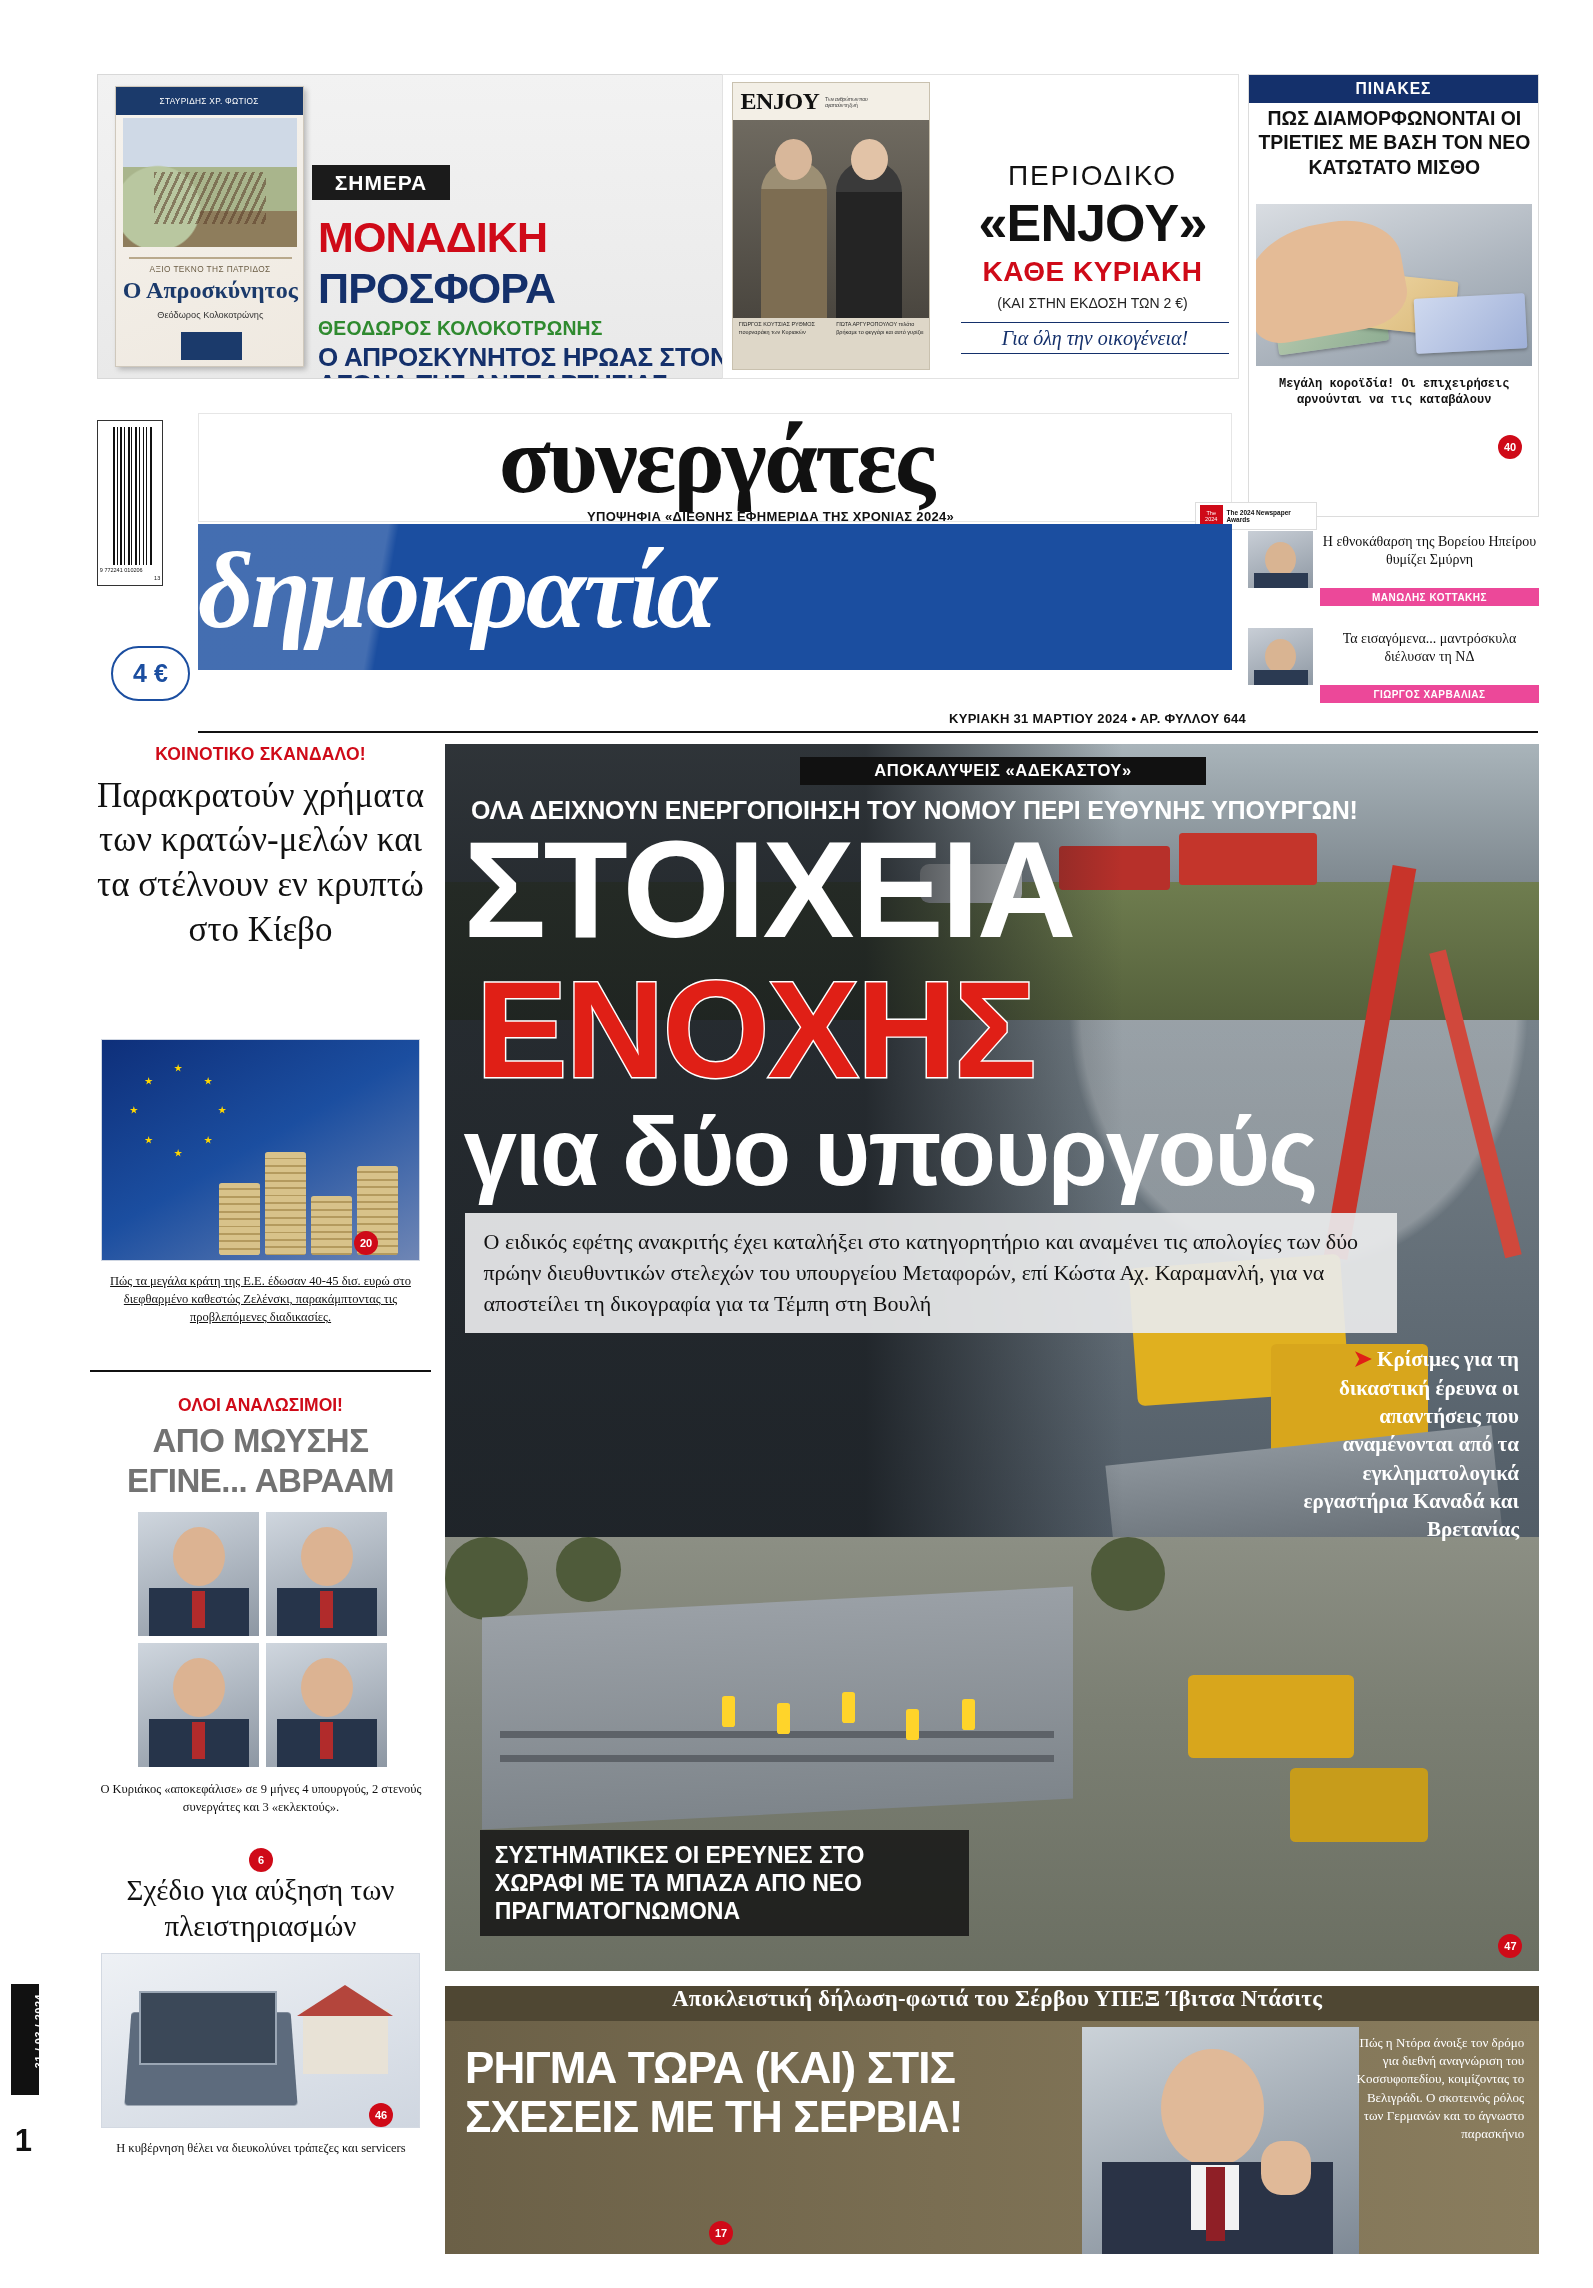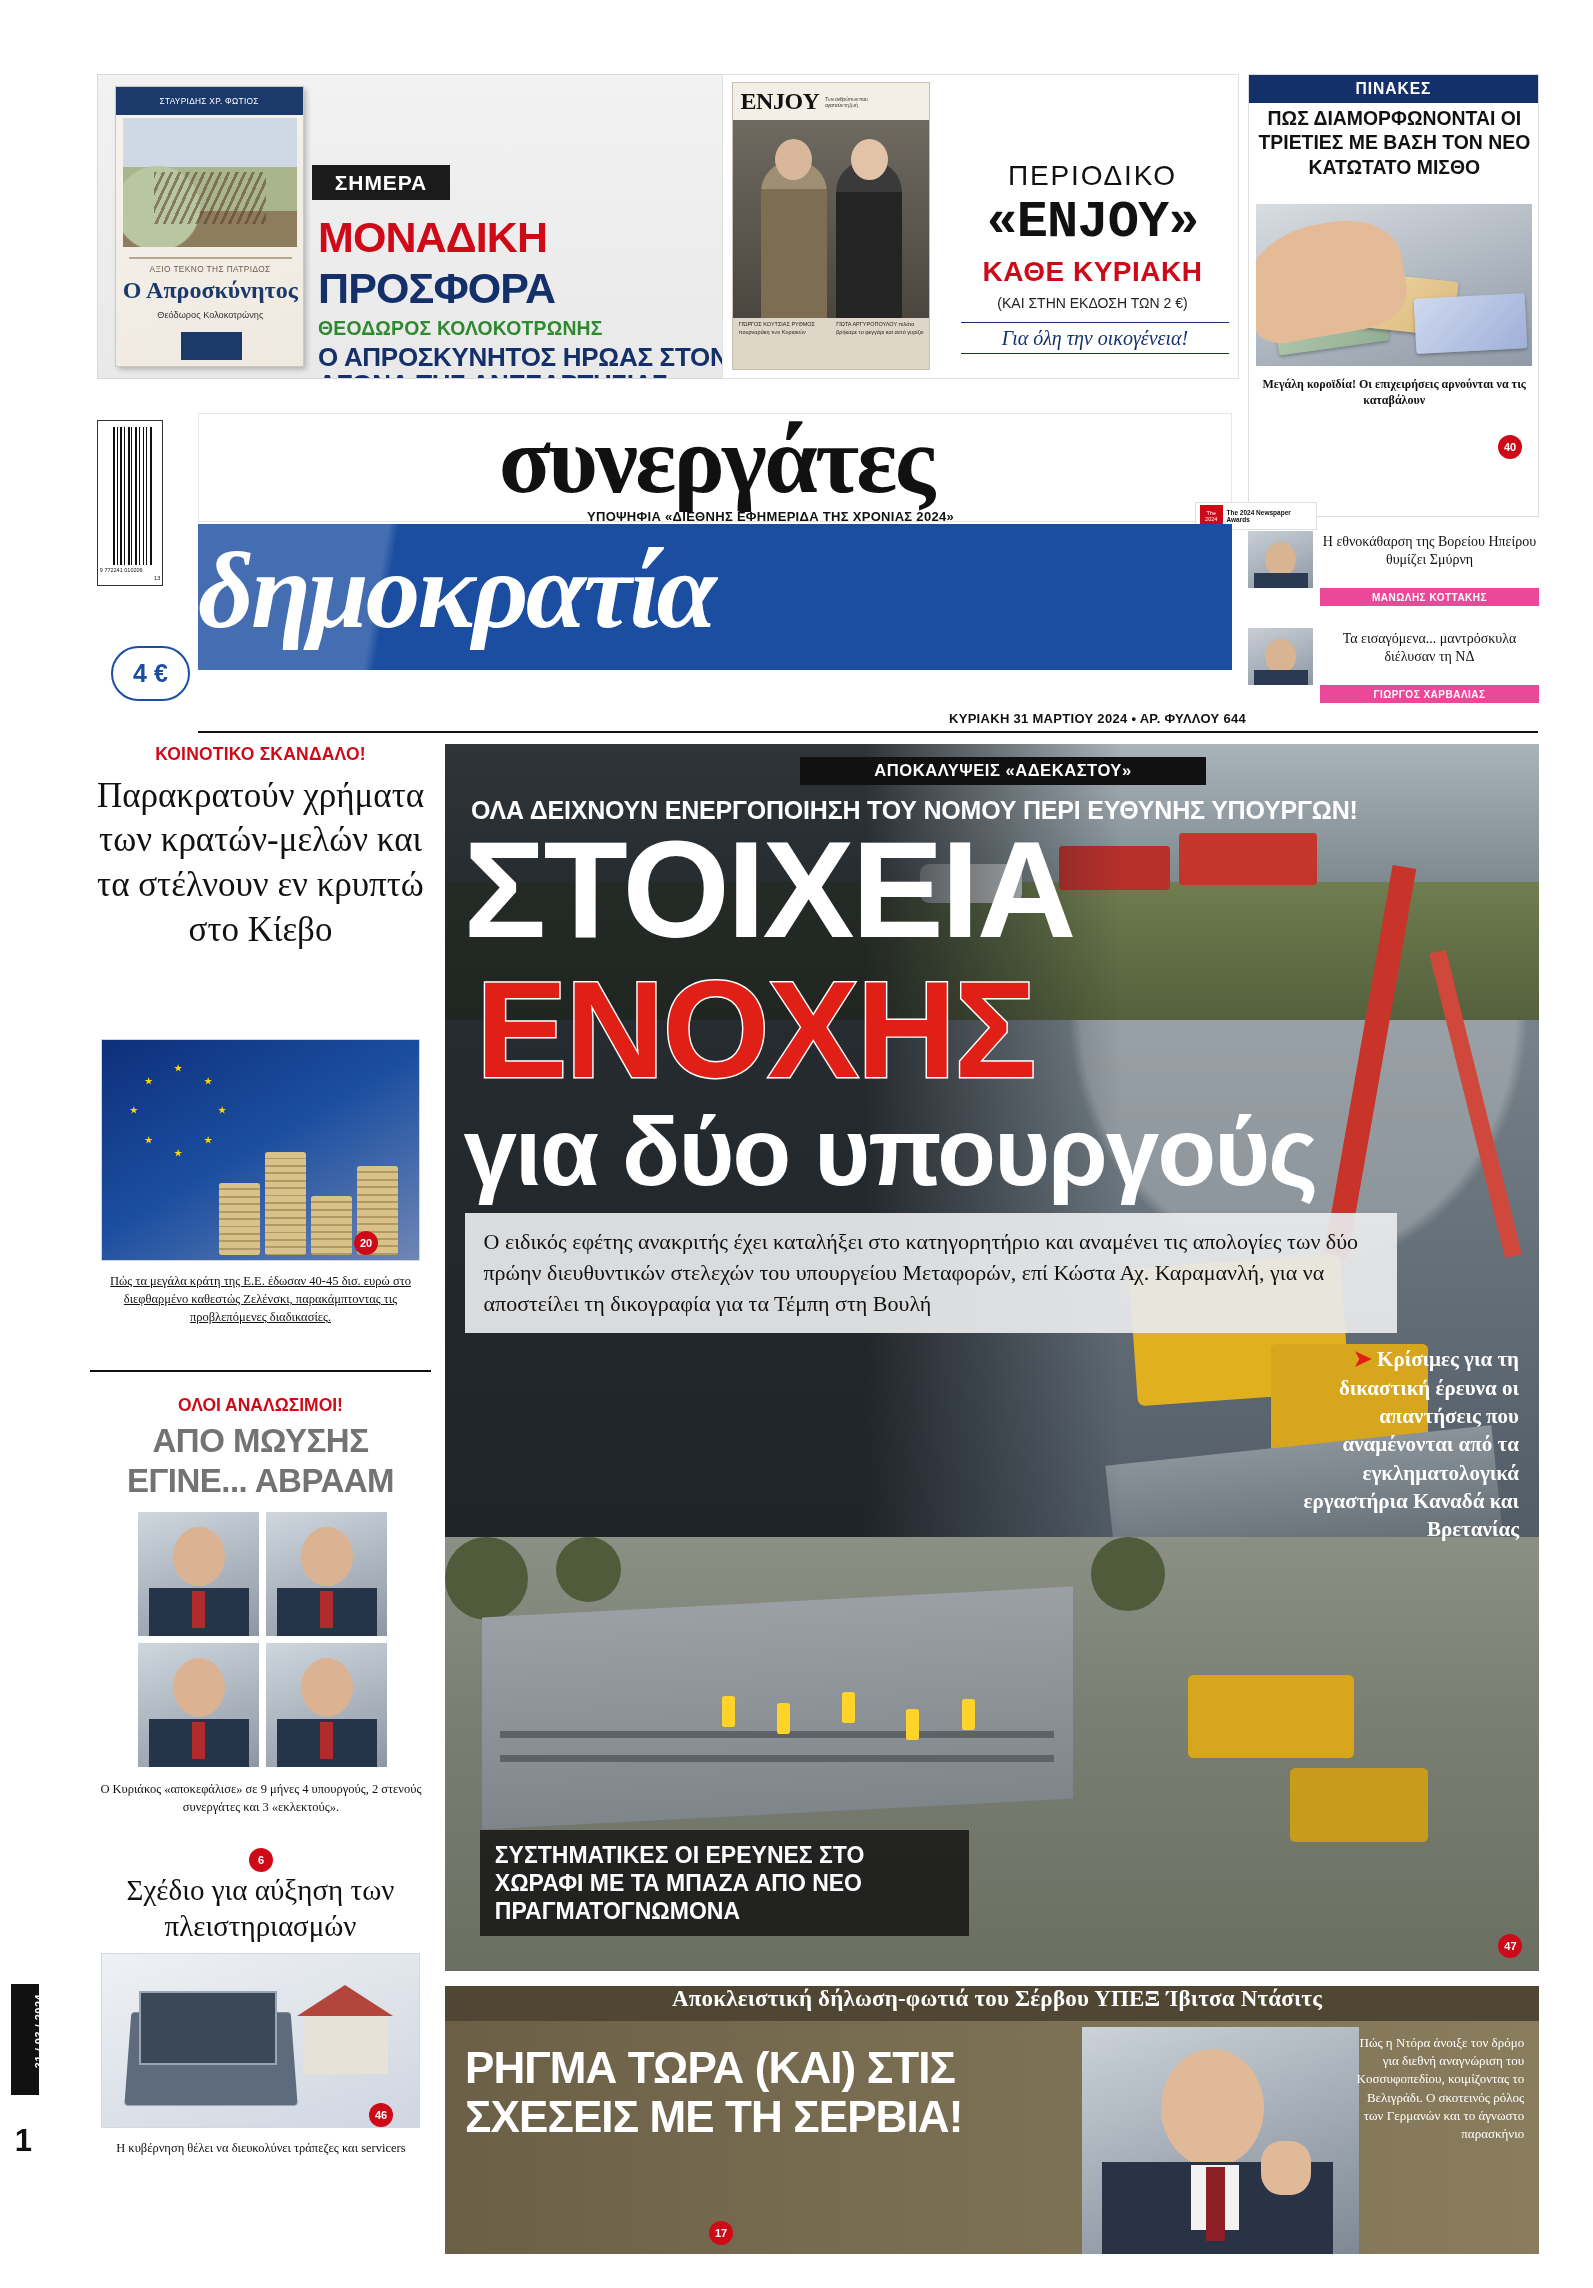--- a/index.html
+++ b/index.html
@@ -80,21 +80,21 @@
   .ec-photo .fig { position:absolute; bottom:0; width:66px; height:157px; border-radius:31px 31px 0 0; }
   .ec-photo .fig.a { left:28px; background:linear-gradient(180deg,#9c8f74 0 18%, #7d6d52 18% 100%); }
   .ec-photo .fig.b { left:103px; background:linear-gradient(180deg,#3a3a3a 0 20%, #242424 20% 100%); }
   .ec-photo .head { position:absolute; width:37px; height:41px; border-radius:50%; background:#d8b79a; }
   .ec-photo .head.a { left:42px; bottom:138px; }
   .ec-photo .head.b { left:118px; bottom:138px; background:#e2c3a7; }
   .enjoy-cover .ec-cap { position:absolute; left:5.5px; top:238px; width:92px; font-size:5.5px; color:#222; line-height:1.3; }
   .enjoy-cover .ec-cap2 { position:absolute; left:103px; top:238px; width:90px; font-size:5.5px; color:#222; line-height:1.3; }
 
   .enjoy-t1 { position:absolute; left:231px; top:85px; width:277px; text-align:center; font-size:28px; letter-spacing:1.8px; color:#111; }
-  .enjoy-t2 { position:absolute; left:222px; top:118px; width:295px; text-align:center; font-family:Liberation Mono, monospace; font-size:52px; font-weight:700; color:#111; letter-spacing:-0.9px;}
+  .enjoy-t2 { position:absolute; left:222px; top:118px; width:295px; text-align:center; font-family:Liberation Sans, sans-serif; font-size:52px; font-weight:700; color:#111; letter-spacing:-0.9px;}
   .enjoy-t3 { position:absolute; left:231px; top:181px; width:277px; text-align:center; font-size:28px; font-weight:700; color:#cf0a18; letter-spacing:0.5px;}
   .enjoy-t4 { position:absolute; left:222px; top:220px; width:295px; text-align:center; font-size:14px; color:#222;}
   .enjoy-t5 {
     position:absolute; left:238px; top:247px; width:268px; text-align:center;
     font-family:"Liberation Serif",serif; font-style:italic; font-size:20px; color:#14306b;
     border-top:1.8px solid #14306b; border-bottom:1.8px solid #14306b; padding:3.7px 0;
   }
 
   
   .right-top {
@@ -106,21 +106,21 @@
   .rt-photo {
     position:absolute; left:7.4px; top:129px; width:276px; height:162px;
     background: linear-gradient(160deg,#d9dde2 0%, #aeb6bf 55%, #8e9aa6 100%);
     overflow:hidden;
   }
   .rt-photo .bill { position:absolute; width:111px; height:55px; border-radius:2.8px; box-shadow:0 1.8px 3.7px rgba(0,0,0,.3);}
   .rt-photo .b1 { left:18.5px; top:89px; background:linear-gradient(135deg,#b9cbb0,#8fae93); transform:rotate(-8deg);}
   .rt-photo .b2 { left:89px; top:72px; background:linear-gradient(135deg,#f0d9a8,#d9b878); transform:rotate(6deg);}
   .rt-photo .b3 { left:159px; top:92px; background:linear-gradient(135deg,#cfd9ef,#9fb0d8); transform:rotate(-3deg);}
   .rt-photo .hand { position:absolute; left:-9.2px; top:20px; width:157px; height:111px; background:#e4bb96; border-radius:50% 40% 30% 20%; transform:rotate(-10deg); }
-  .rt-cap { position:absolute; left:9.2px; top:301px; width:272px; text-align:center; font-size:12px; font-weight:700; line-height:1.35; color:#111; font-family:Liberation Serif, serif;}
+  .rt-cap { position:absolute; left:9.2px; top:301px; width:272px; text-align:center; font-size:12px; font-weight:700; line-height:1.35; color:#111; font-family:Liberation Mono, monospace;}
   .pagebadge {
     position:absolute; width:24px; height:24px; border-radius:50%;
     background:#cf0a18; color:#fff; font-size:11px; font-weight:700;
     display:flex; align-items:center; justify-content:center;
   }
 
   
   .colmn { position:absolute; left:1248px; top:531px; width:291px; height:83px; }
   .colmn2 { position:absolute; left:1248px; top:628px; width:291px; height:83px; }
   .cm-photo { position:absolute; left:0; top:0; width:65px; height:57px; background:linear-gradient(160deg,#c8ced6,#8e98a3); overflow:hidden;}

